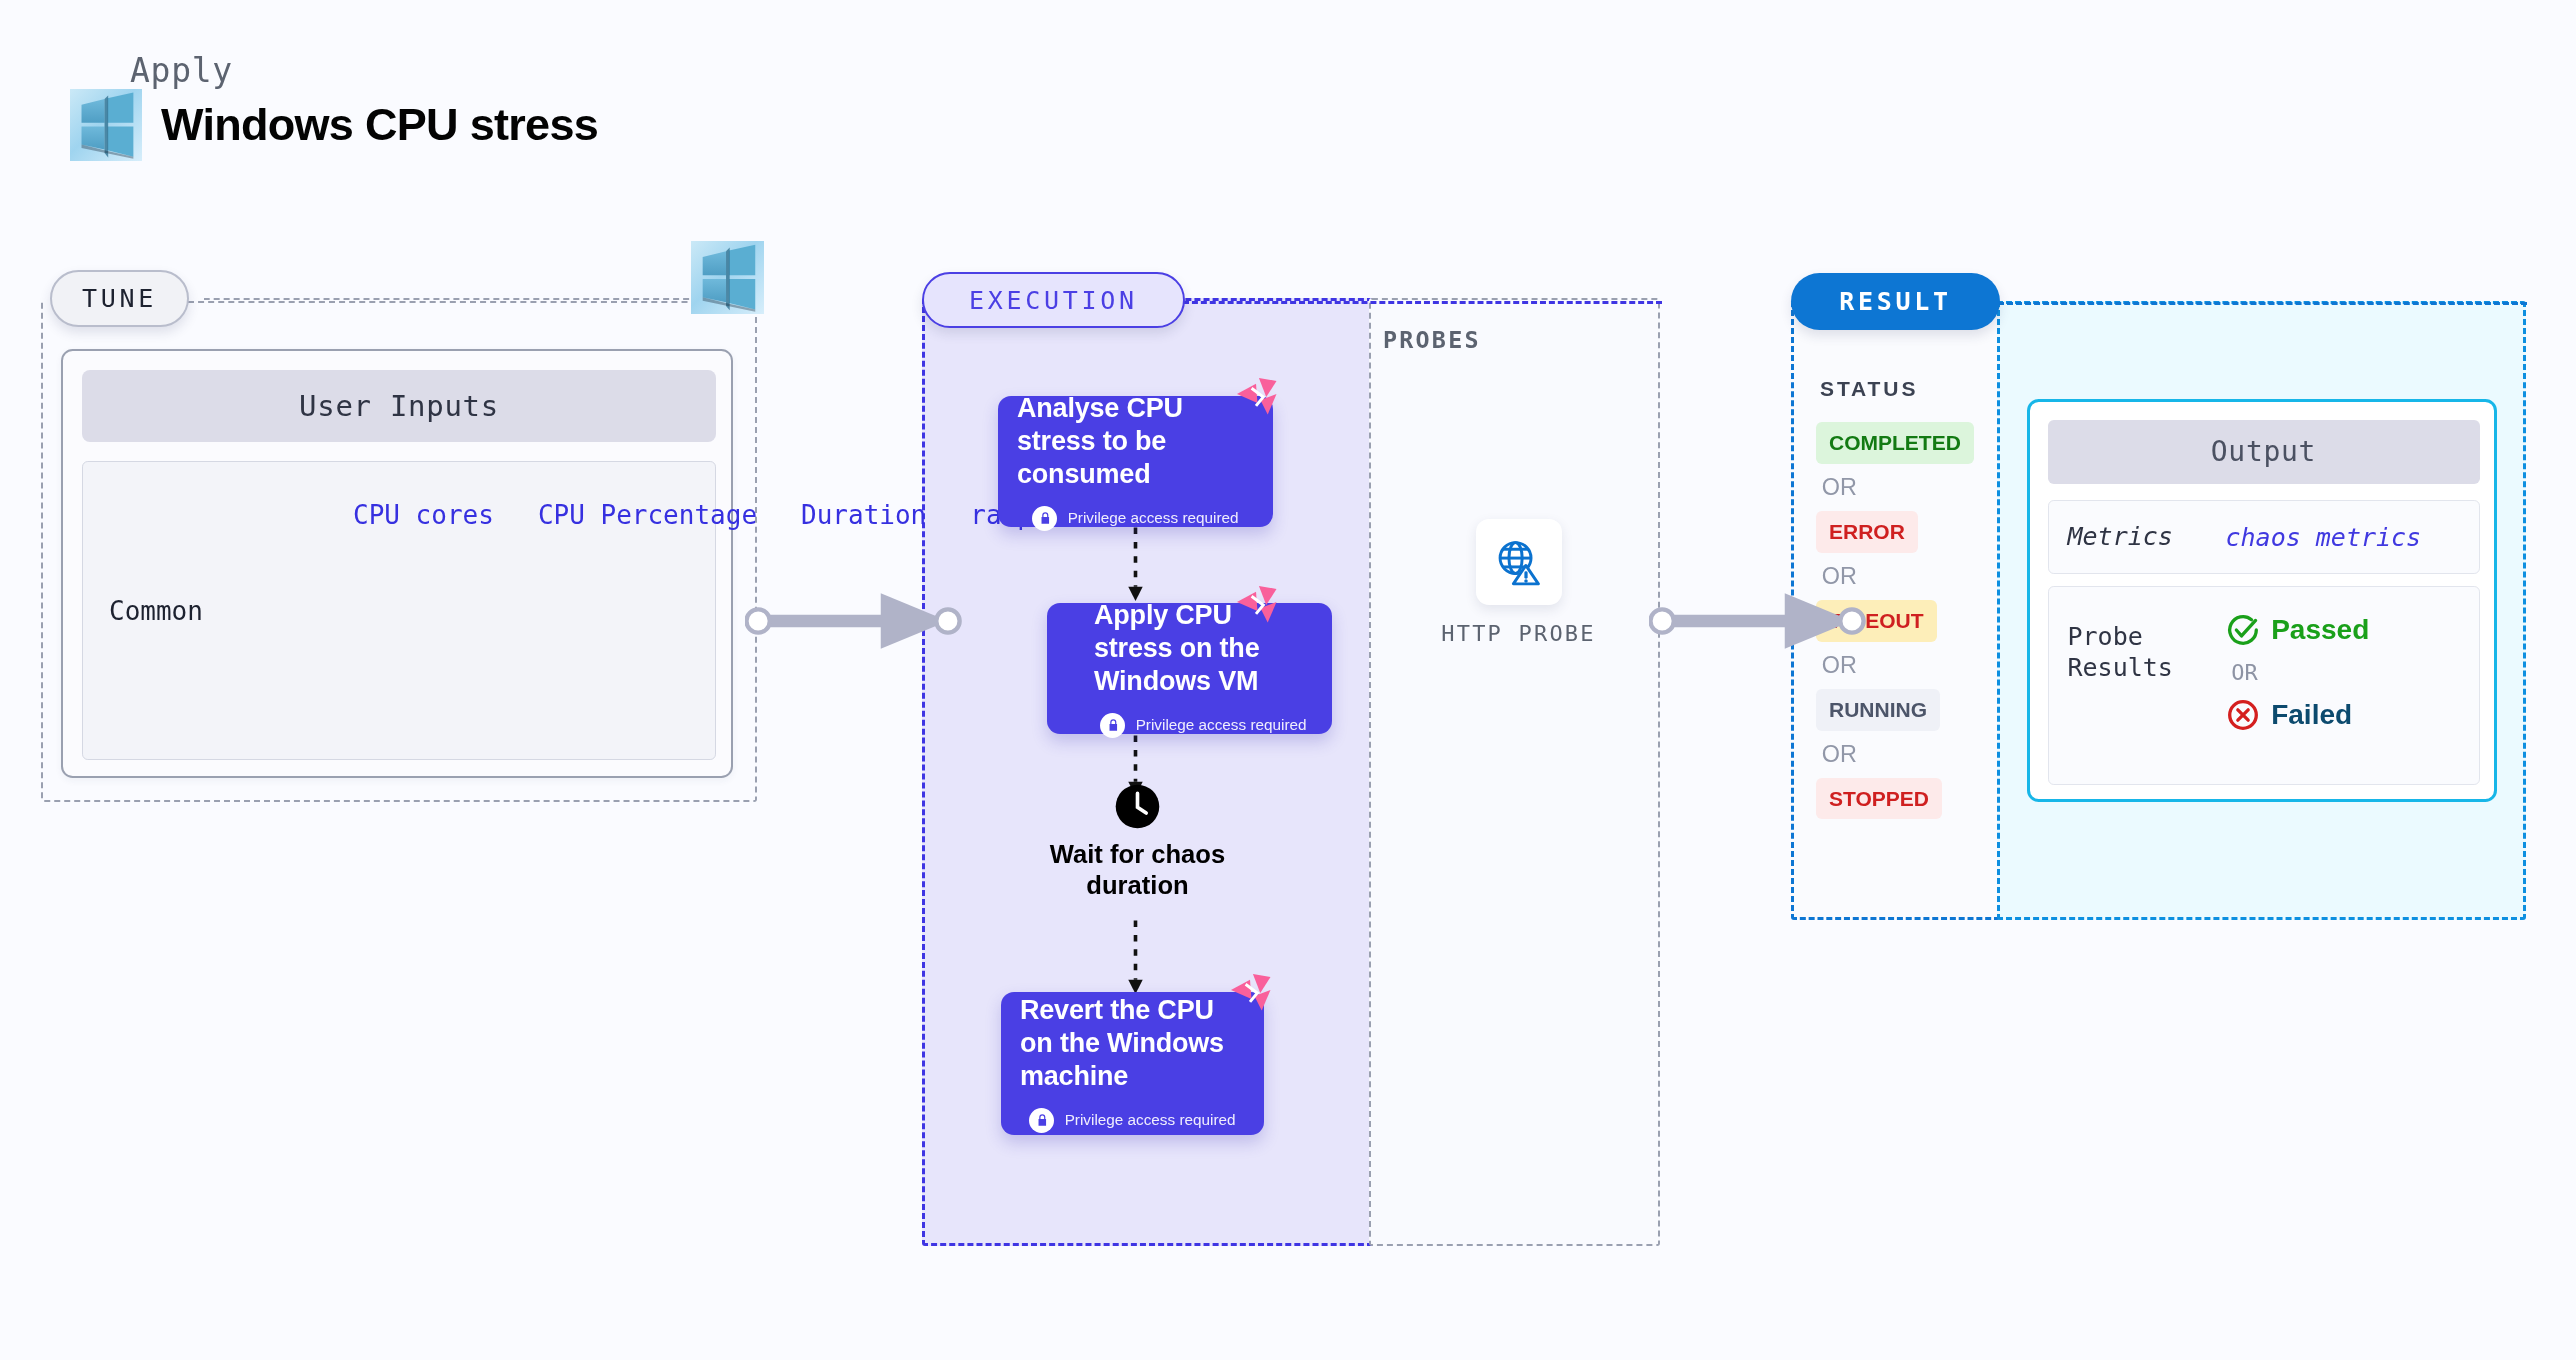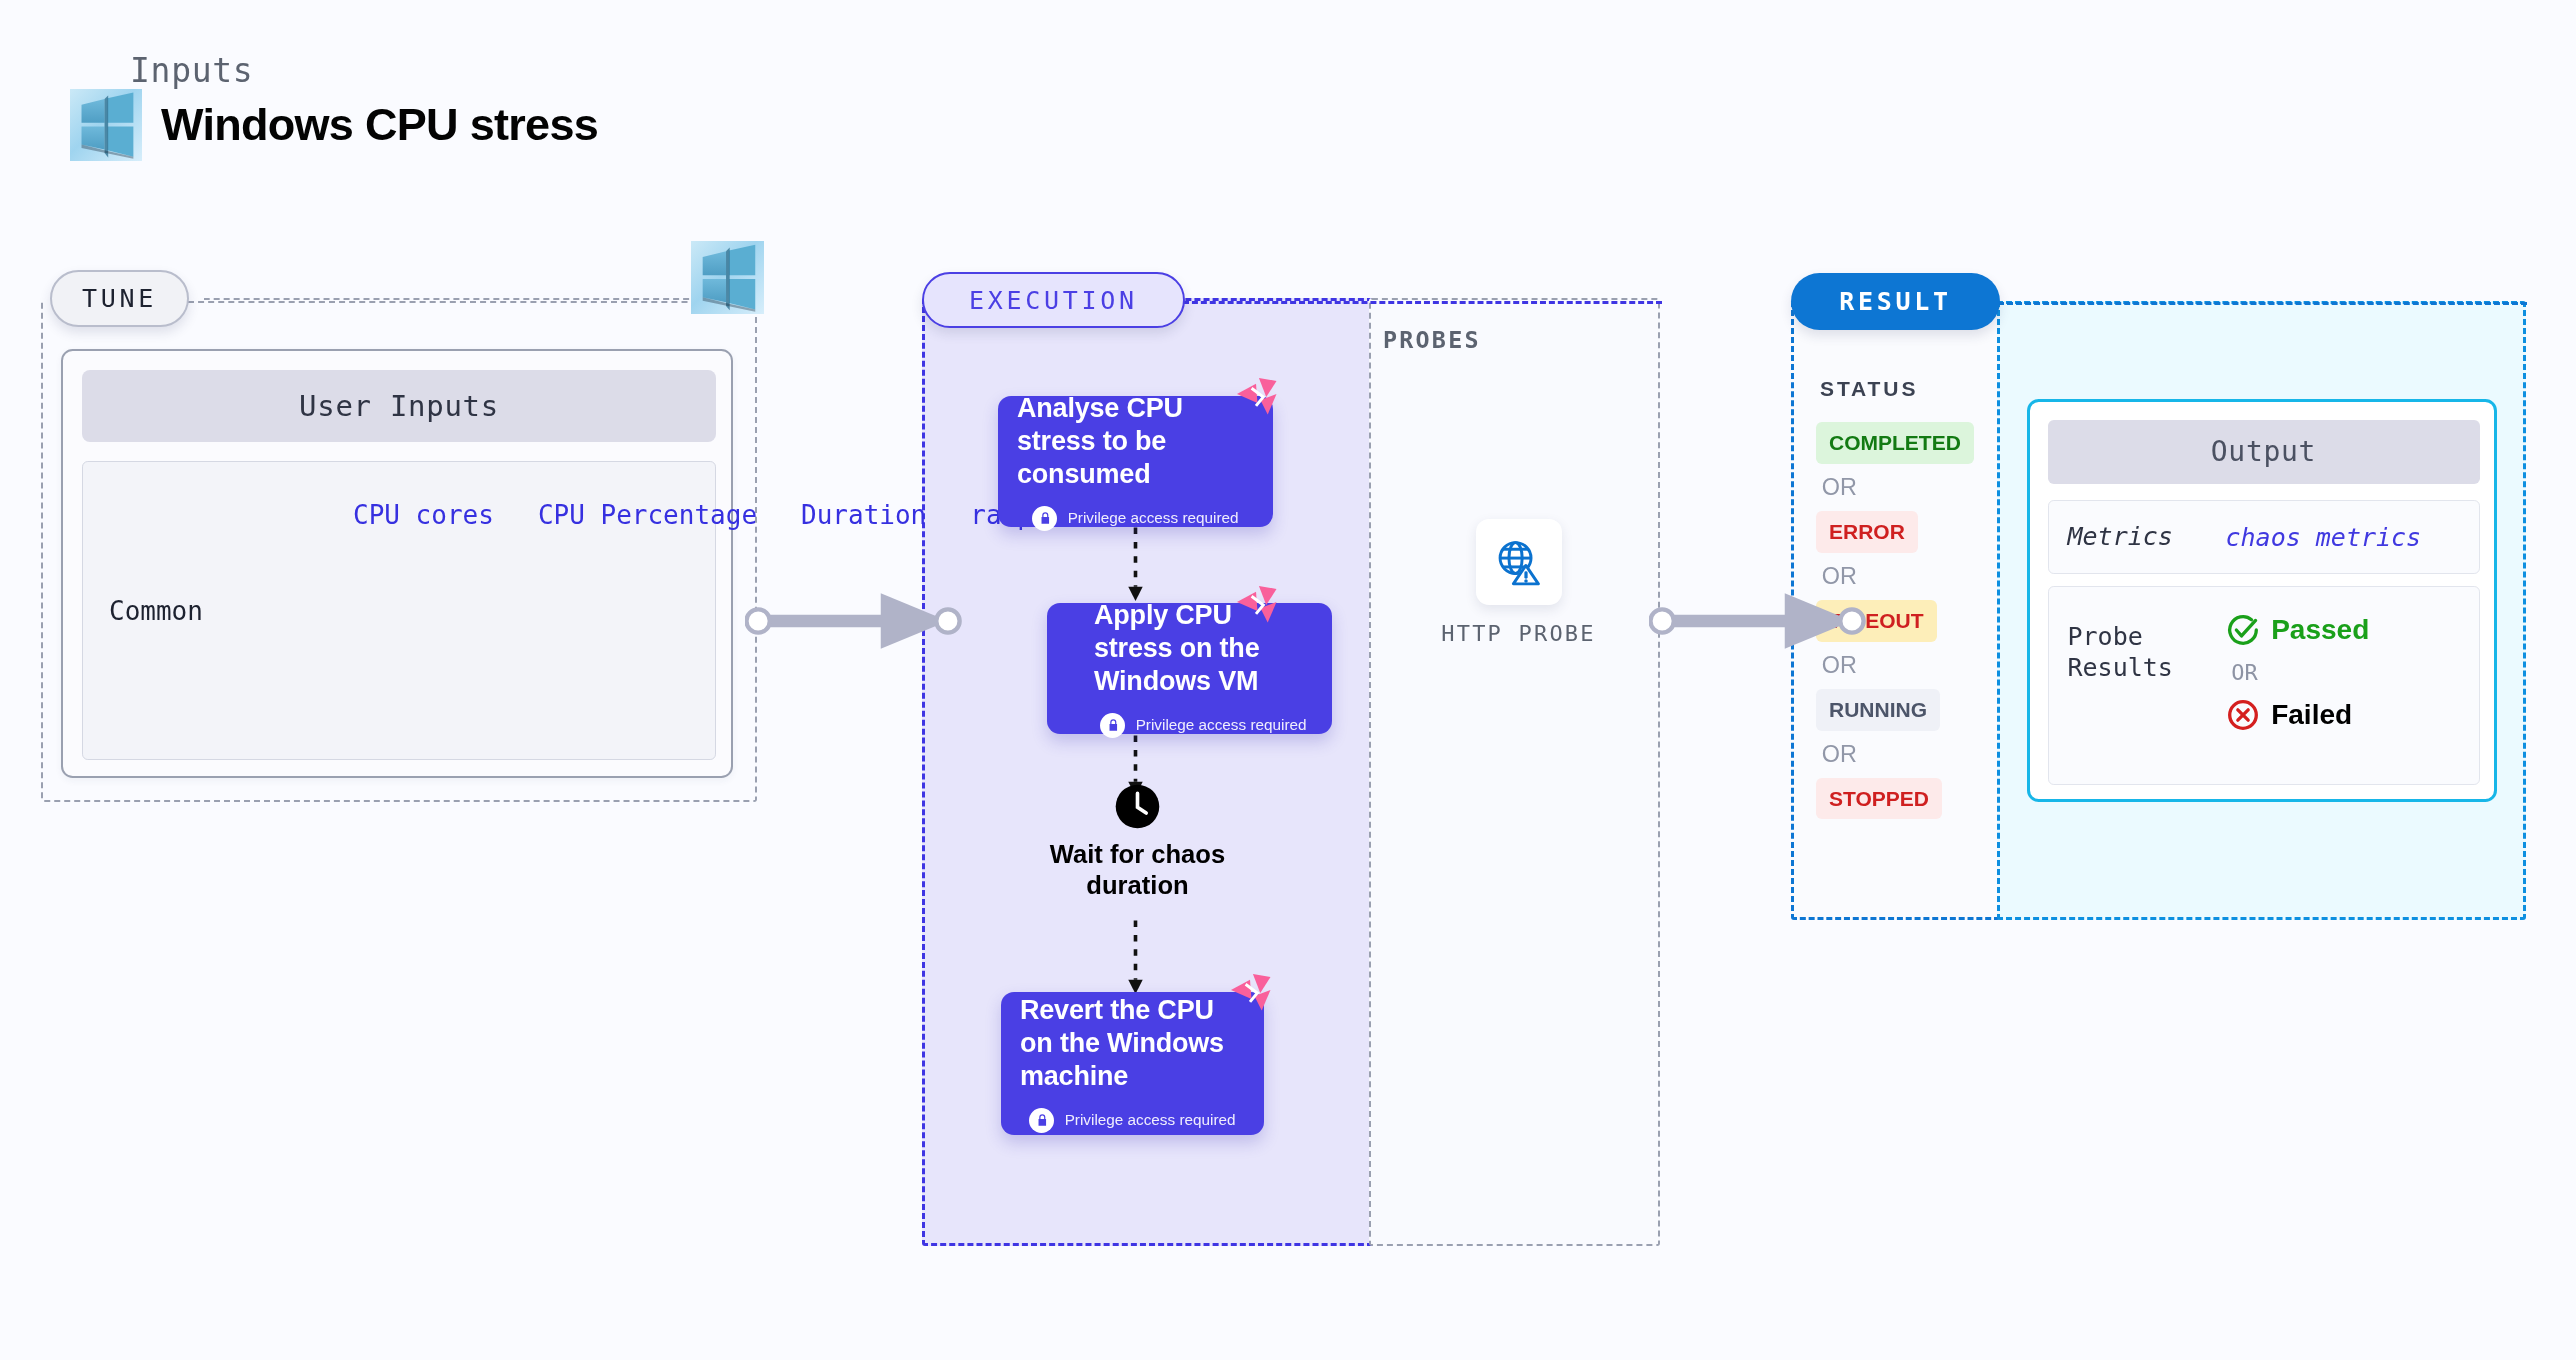--- a/index.html
+++ b/index.html
@@ -254,33 +254,33 @@
     background: #fafbfe; border: 1.5px solid #e2e5ed; border-radius: 5.8px;
   }
   #probe-results-key { position: absolute; left: 19px; top: 35px; width: 158px; }
   #probe-results-vals {
     position: absolute; left: 177px; top: 26px;
     display: flex; flex-direction: column;
   }
   .result-line { display: flex; align-items: center; gap: 11.7px; }
   .result-text { font-size: 28px; font-weight: bold; }
   .text-pass { color: #1aa01a; }
-  .text-fail { color: #000000; }
+  .text-fail { color: #0c4a6e; }
   #probe-or {
     font-family: "DejaVu Sans Mono", monospace;
     font-size: 22px; color: #8d93a4; margin: 13px 0 13px 5.8px;
   }
 </style>
 </head>
 <body>
 
 <div id="root">
 
   <div id="header">
-    <div id="fault-label">Inputs</div>
+    <div id="fault-label">Apply</div>
     <div id="header-row">
       <svg id="win-logo-header" viewBox="0 0 100 100">
         <defs>
           <linearGradient id="wg1" x1="0" y1="0" x2="1" y2="1">
             <stop offset="0%" stop-color="#cbe9f7"></stop>
               <stop offset="45%" stop-color="#9fd4ef"></stop>
             <stop offset="100%" stop-color="#d7eefb"></stop>
           </linearGradient>
           <linearGradient id="wg2" x1="0" y1="0" x2="0" y2="1">
             <stop offset="0%" stop-color="#6fb9db"></stop>

